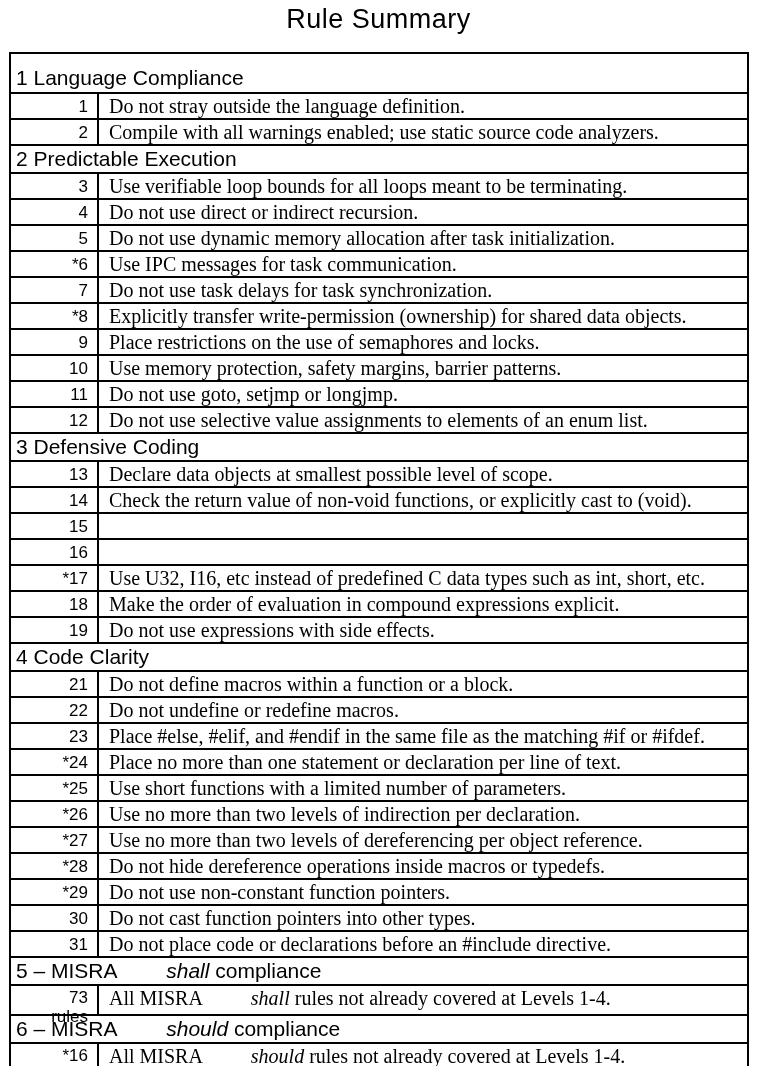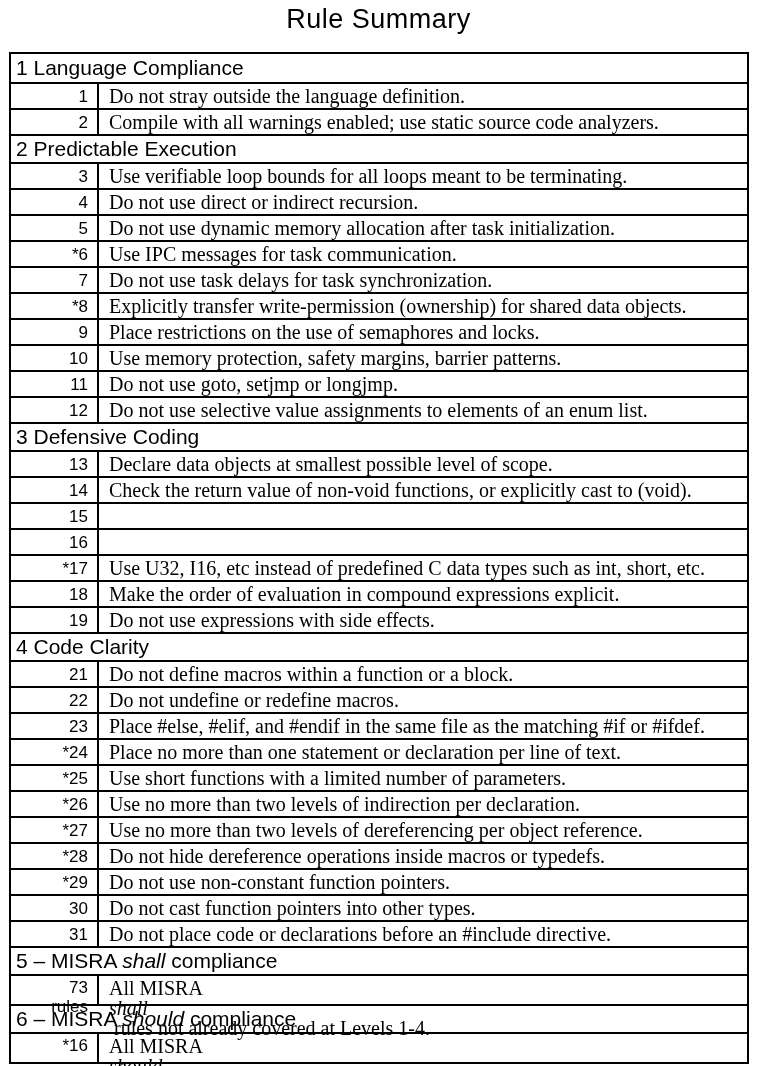--- a/index.html
+++ b/index.html
@@ -27,21 +27,21 @@
   }
   .sec-header {
     border-top: 2px solid #000;
     height: 28px;
     display: flex;
     align-items: center;
     font-size: 21px;
     padding-left: 5px;
     white-space: pre;
   }
-  .rule-table > div:first-child { border-top: none; }
+  .rule-table > div:first-child { border-top: none; margin-top: 10px; }
   .rule-row {
     display: flex;
     border-top: 2px solid #000;
     height: 26px;
     align-items: stretch;
   }
   .rule-row.double { height: 30px; }
   .num {
     flex: 0 0 88px;
     width: 88px;
@@ -59,22 +59,22 @@
     flex: 1 1 auto;
     display: flex;
     align-items: center;
     font-family: "Liberation Serif", serif;
     font-size: 20px;
     line-height: 20px;
     padding-left: 10px;
     padding-right: 4px;
     white-space: pre;
   }
-  .double .desc { align-items: flex-start; padding-top: 2px; flex-direction: column; }
-  .italic { font-style: italic; }
+  .double .desc { align-items: flex-start; padding-top: 2px; }
+  .italic { font-style: italic; margin-left: 44px; }
 </style>
 </head>
 <body>
 
 <div>
 
   <div class="title">Rule Summary</div>
 
   <div class="rule-table">
 

